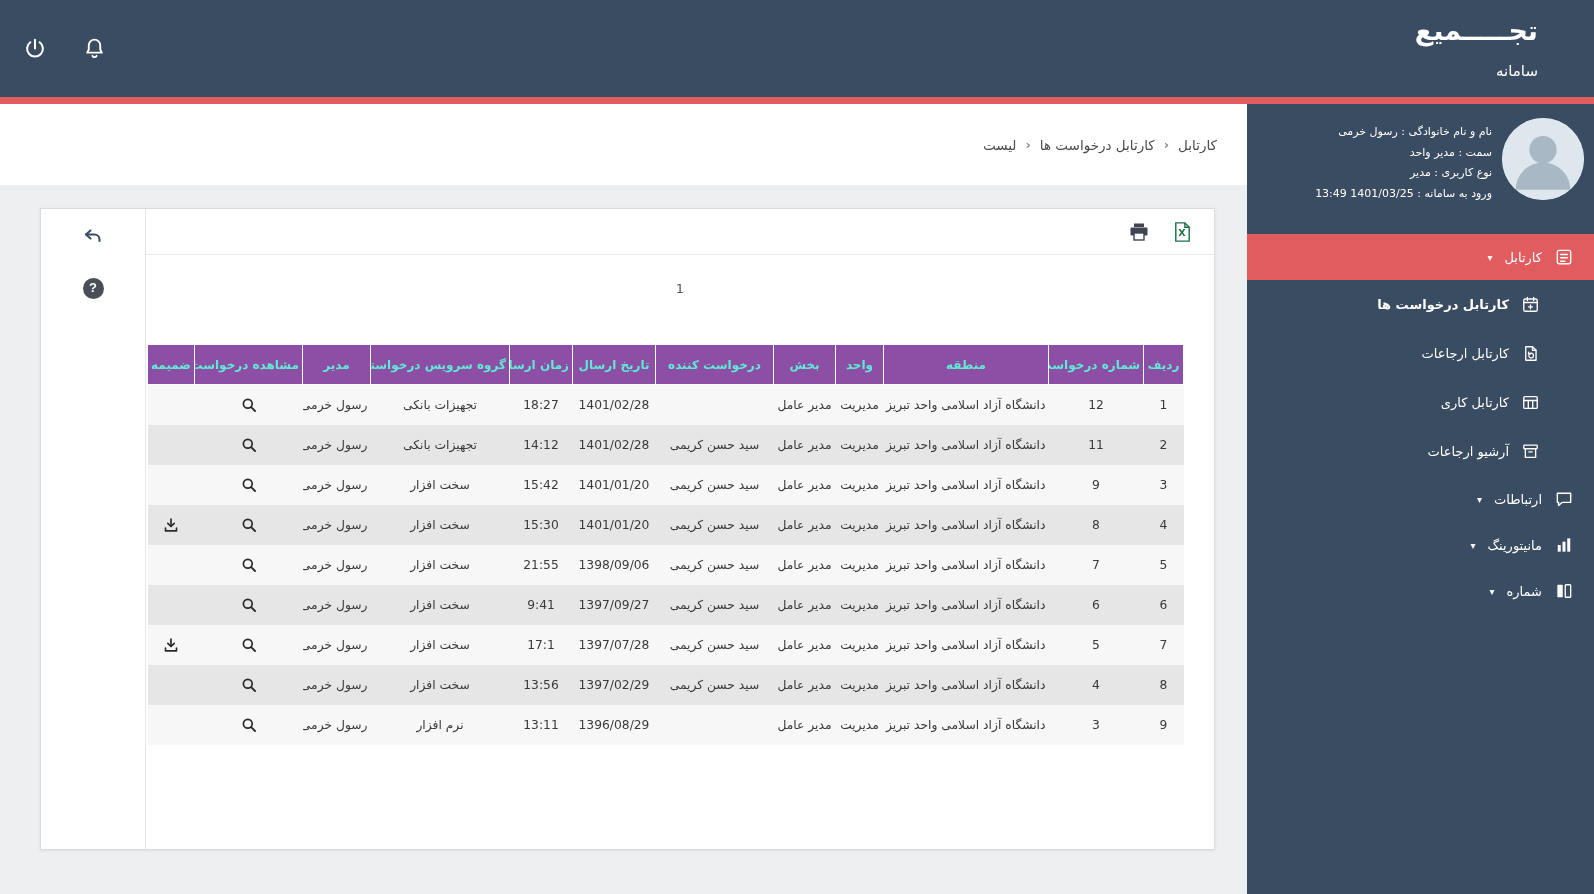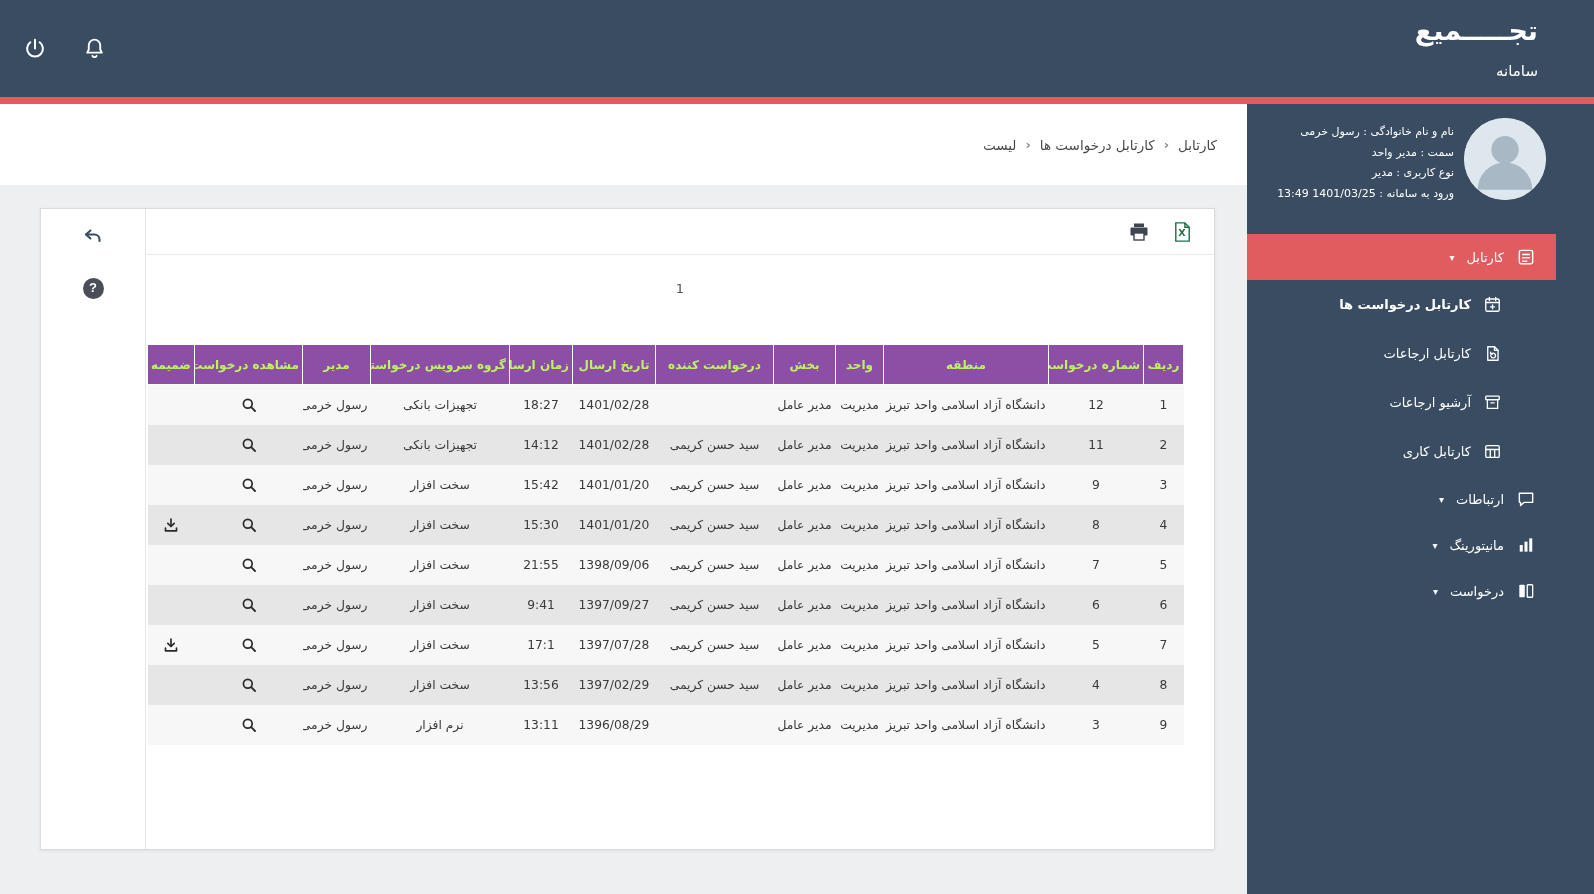--- a/index.html
+++ b/index.html
@@ -16,21 +16,21 @@
           display:flex;justify-content:space-between;align-items:center;z-index:3;}
   .topbar-icons{display:flex;gap:22px;margin-left:16px;align-items:center;}
   .tb-btn{background:none;border:none;cursor:pointer;padding:6px;line-height:0;}
   .brand{margin-right:56px;text-align:right;direction:rtl;color:#fff;}
   .brand-title{font-size:27px;font-weight:bold;line-height:1.05;}
   .brand-subtitle{font-size:15px;margin-top:16px;}
   .red-line{position:absolute;top:97px;left:0;width:100%;height:7px;background:var(--accent-red);z-index:3;}
 
   
   .sidebar{position:absolute;top:104px;right:0;bottom:0;width:347px;background:var(--navy);
-           direction:rtl;color:#fff;padding-right:38px;z-index:2;}
+           direction:rtl;color:#fff;z-index:2;}
   .profile{display:flex;gap:10px;padding:14px 10px 14px 0;align-items:flex-start;}
   .avatar{width:82px;height:82px;border-radius:50%;overflow:hidden;flex:none;background:#dfe7ee;line-height:0;}
   .profile-lines{padding-top:4px;font-size:11px;line-height:20.5px;text-align:right;color:#fff;}
   .menu{margin-top:16px;}
   .menu-item{height:46px;display:flex;align-items:center;gap:12px;
              padding:0 20px 0 8px;font-size:13px;cursor:pointer;color:#fff;}
   .menu-item.active{background:var(--accent-red);}
   .menu-item.sub{height:49px;padding-right:54px;}
   .menu-item.active-sub .mi-label{font-weight:bold;}
   .mi-icon{flex:none;line-height:0;}
@@ -56,21 +56,21 @@
 
   .card-content{flex:1;direction:rtl;display:flex;flex-direction:column;min-width:0;}
   .toolbar{height:46px;border-bottom:1px solid #e8eaec;display:flex;align-items:center;
            gap:16px;padding-right:18px;flex:none;}
   .toolbar-btn{background:none;border:none;cursor:pointer;padding:2px;line-height:0;}
   .pagination{text-align:center;margin-top:26px;font-size:13px;color:#555;flex:none;}
   .page-link{cursor:pointer;padding:2px 6px;}
 
   .requests-table{direction:rtl;border-collapse:collapse;table-layout:fixed;
                   width:1013px;margin:48px 30px 0 auto;}
-  .requests-table th{background:var(--purple);color:#bef264;font-size:12px;font-weight:bold;
+  .requests-table th{background:var(--purple);color:#5eead4;font-size:12px;font-weight:bold;
                      height:40px;border:1px solid #fff;padding:0 3px;white-space:nowrap;overflow:hidden;}
   .requests-table td{height:40px;text-align:center;font-size:12.3px;color:#3a3a3a;
                      padding:0 3px;white-space:nowrap;overflow:hidden;}
   .requests-table tbody tr:nth-child(odd){background:var(--row-light);}
   .requests-table tbody tr:nth-child(even){background:var(--row-alt);}
   .requests-table th:nth-child(1){width:40px}  .requests-table th:nth-child(2){width:95px}
   .requests-table th:nth-child(3){width:165px} .requests-table th:nth-child(4){width:48px}
   .requests-table th:nth-child(5){width:62px}  .requests-table th:nth-child(6){width:118px}
   .requests-table th:nth-child(7){width:83px}  .requests-table th:nth-child(8){width:63px}
   .requests-table th:nth-child(9){width:139px} .requests-table th:nth-child(10){width:68px}
@@ -154,37 +154,37 @@
             <path d="M6 3.5h8.5L19 8v12.5H6z"></path>
             <path d="M14.5 3.5V8H19"></path>
             <path d="M9.8 14.6a3 3 0 1 0 .9-2.2"></path>
             <path d="M9.6 10.4v2.2h2.2"></path>
           </svg>
       </span>
       <span class="mi-label">کارتابل ارجاعات</span>
     </div>
     <div class="menu-item sub">
       <span class="mi-icon">
+        <svg width="19" height="19" viewBox="0 0 24 24" fill="none" stroke="#fff" stroke-width="1.7" stroke-linecap="round">
+            <rect x="3.5" y="4.5" width="17" height="15" rx="1.5"></rect>
+            <path d="M3.5 9.5h17M9.2 9.5v10M14.8 9.5v10"></path>
+          </svg>
+      </span>
+      <span class="mi-label">کارتابل کاری</span>
+    </div>
+    <div class="menu-item sub">
+      <span class="mi-icon">
         <svg width="19" height="19" viewBox="0 0 24 24" fill="none" stroke="#fff" stroke-width="1.7" stroke-linecap="round" stroke-linejoin="round">
             <rect x="3.5" y="4" width="17" height="4.5" rx="1"></rect>
             <path d="M5.5 8.5v11h13v-11"></path>
             <path d="M10 12.5h4"></path>
           </svg>
       </span>
       <span class="mi-label">آرشیو ارجاعات</span>
     </div>
-    <div class="menu-item sub">
-      <span class="mi-icon">
-        <svg width="19" height="19" viewBox="0 0 24 24" fill="none" stroke="#fff" stroke-width="1.7" stroke-linecap="round">
-            <rect x="3.5" y="4.5" width="17" height="15" rx="1.5"></rect>
-            <path d="M3.5 9.5h17M9.2 9.5v10M14.8 9.5v10"></path>
-          </svg>
-      </span>
-      <span class="mi-label">کارتابل کاری</span>
-    </div>
 
     <div class="menu-item">
       <span class="mi-icon">
         <svg width="20" height="20" viewBox="0 0 24 24" fill="none" stroke="#fff" stroke-width="1.7" stroke-linejoin="round">
             <path d="M4 5h16v11h-10l-4.5 3.8V16H4z"></path>
           </svg>
       </span>
       <span class="mi-label">ارتباطات</span>
       <span class="mi-caret">▾</span>
     </div>
@@ -199,21 +199,21 @@
       <span class="mi-label">مانیتورینگ</span>
       <span class="mi-caret">▾</span>
     </div>
     <div class="menu-item">
       <span class="mi-icon">
         <svg width="20" height="20" viewBox="0 0 24 24">
             <rect x="4" y="4.5" width="6.5" height="15" rx="1" fill="#fff"></rect>
             <rect x="13.5" y="4.5" width="6.5" height="15" rx="1" fill="none" stroke="#fff" stroke-width="1.6"></rect>
           </svg>
       </span>
-      <span class="mi-label">درخواست</span>
+      <span class="mi-label">شماره</span>
       <span class="mi-caret">▾</span>
     </div>
   </nav>
 </aside>
 
 <main class="main">
   <div class="breadcrumb-bar">
     <nav class="breadcrumb">
       <span class="bc-item">کارتابل</span>
       <span class="bc-sep">‹</span>

